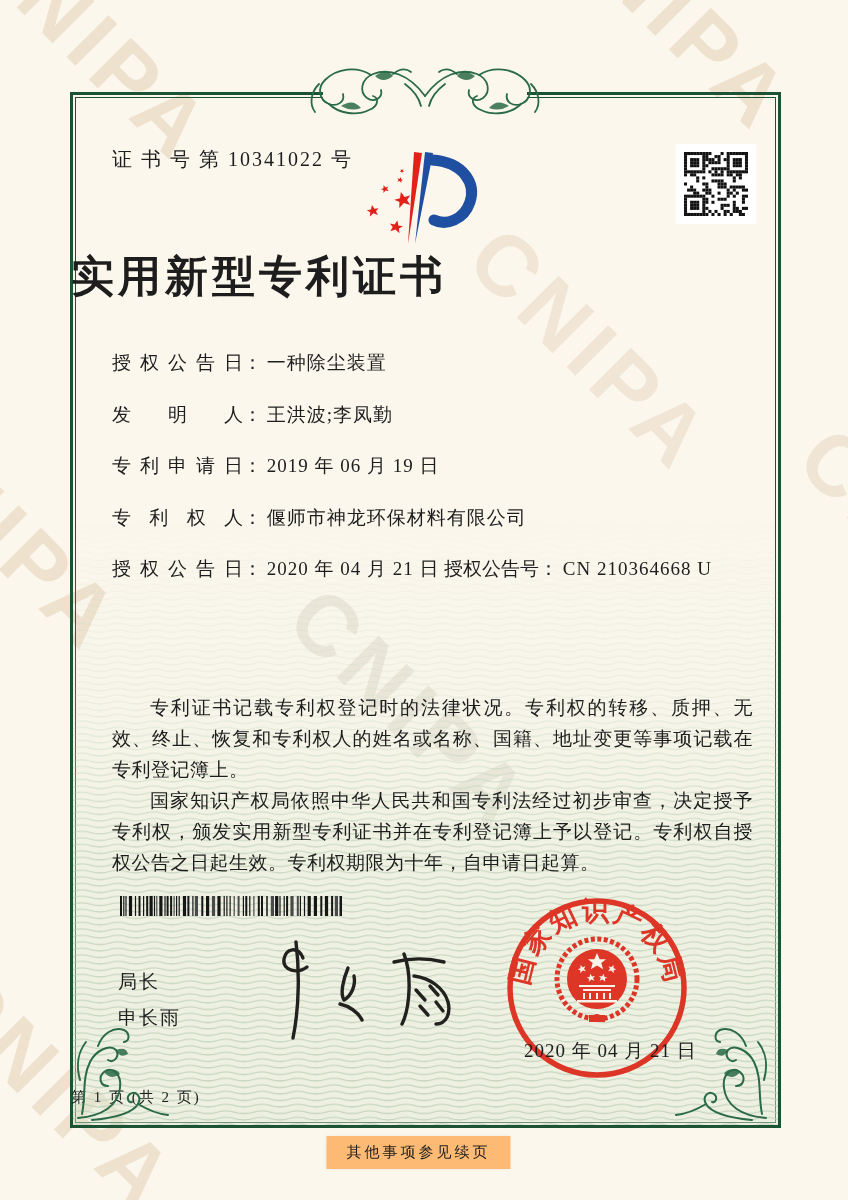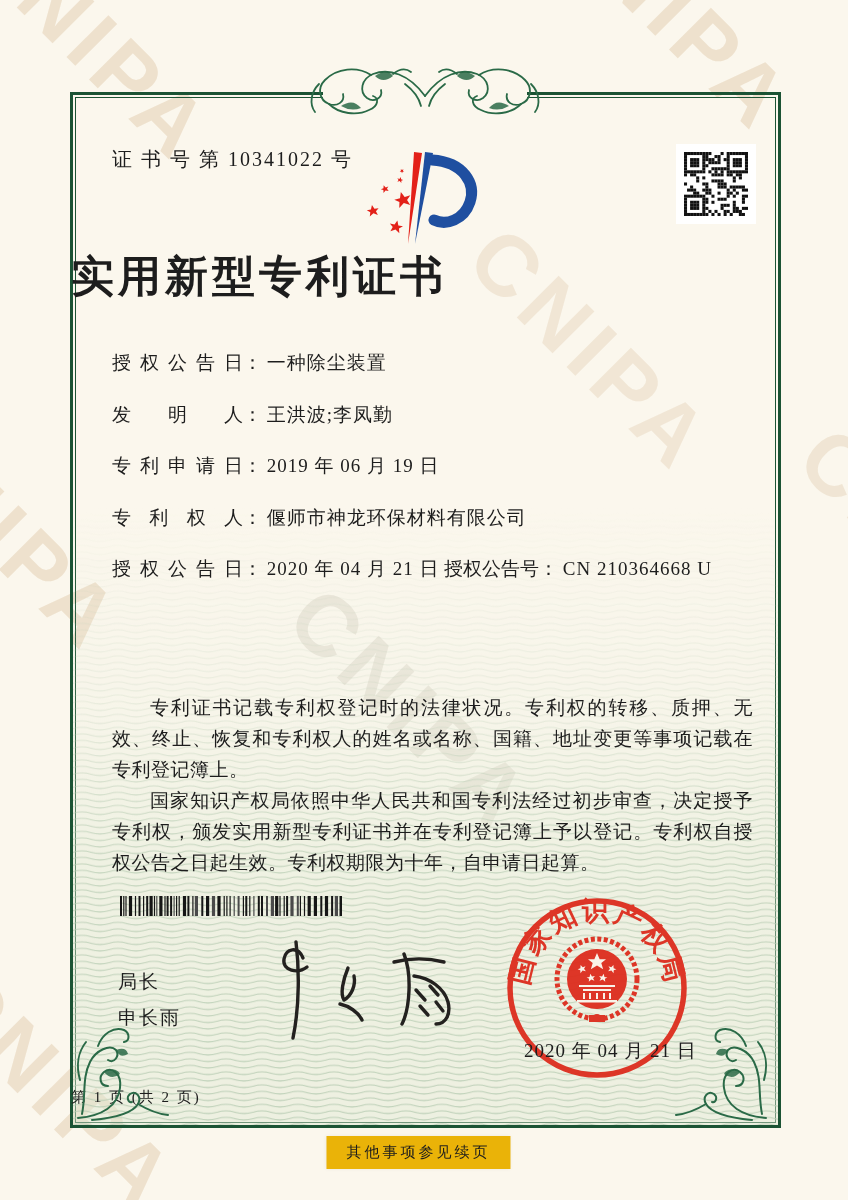--- a/index.html
+++ b/index.html
@@ -61,21 +61,21 @@
   .paras p{margin:0; text-indent:2em; letter-spacing:.5px;}
   .barcode{left:120px; top:896px;}
   .issuer-title{left:118px; top:969px; font-size:19px; letter-spacing:2px;}
   .issuer-name{left:118px; top:1005px; font-size:19px; letter-spacing:2px;}
   .signature{left:248px; top:938px;}
   .seal{left:505px; top:896px; opacity:.94;}
   .seal-date{left:524px; top:1038px; font-size:19px; letter-spacing:1px; z-index:5;}
   .page-no{left:71px; top:1088px; width:631px; text-align:left; font-size:15px; letter-spacing:2px;}
   .note-box{
     left:50%; top:1136px; transform:translateX(-53%);
-    background:#eab308; padding:7px 20px; font-size:15px; letter-spacing:3px;
+    background:#fdba74; padding:7px 20px; font-size:15px; letter-spacing:3px;
     box-shadow:0 0 4px rgba(0,0,0,.06); z-index:5;
   }
 </style>
 </head>
 <body>
 
 <div class="page">
 
   <div class="wm wm1">CNIPA</div>
   <div class="wm wm2">CNIPA</div>

